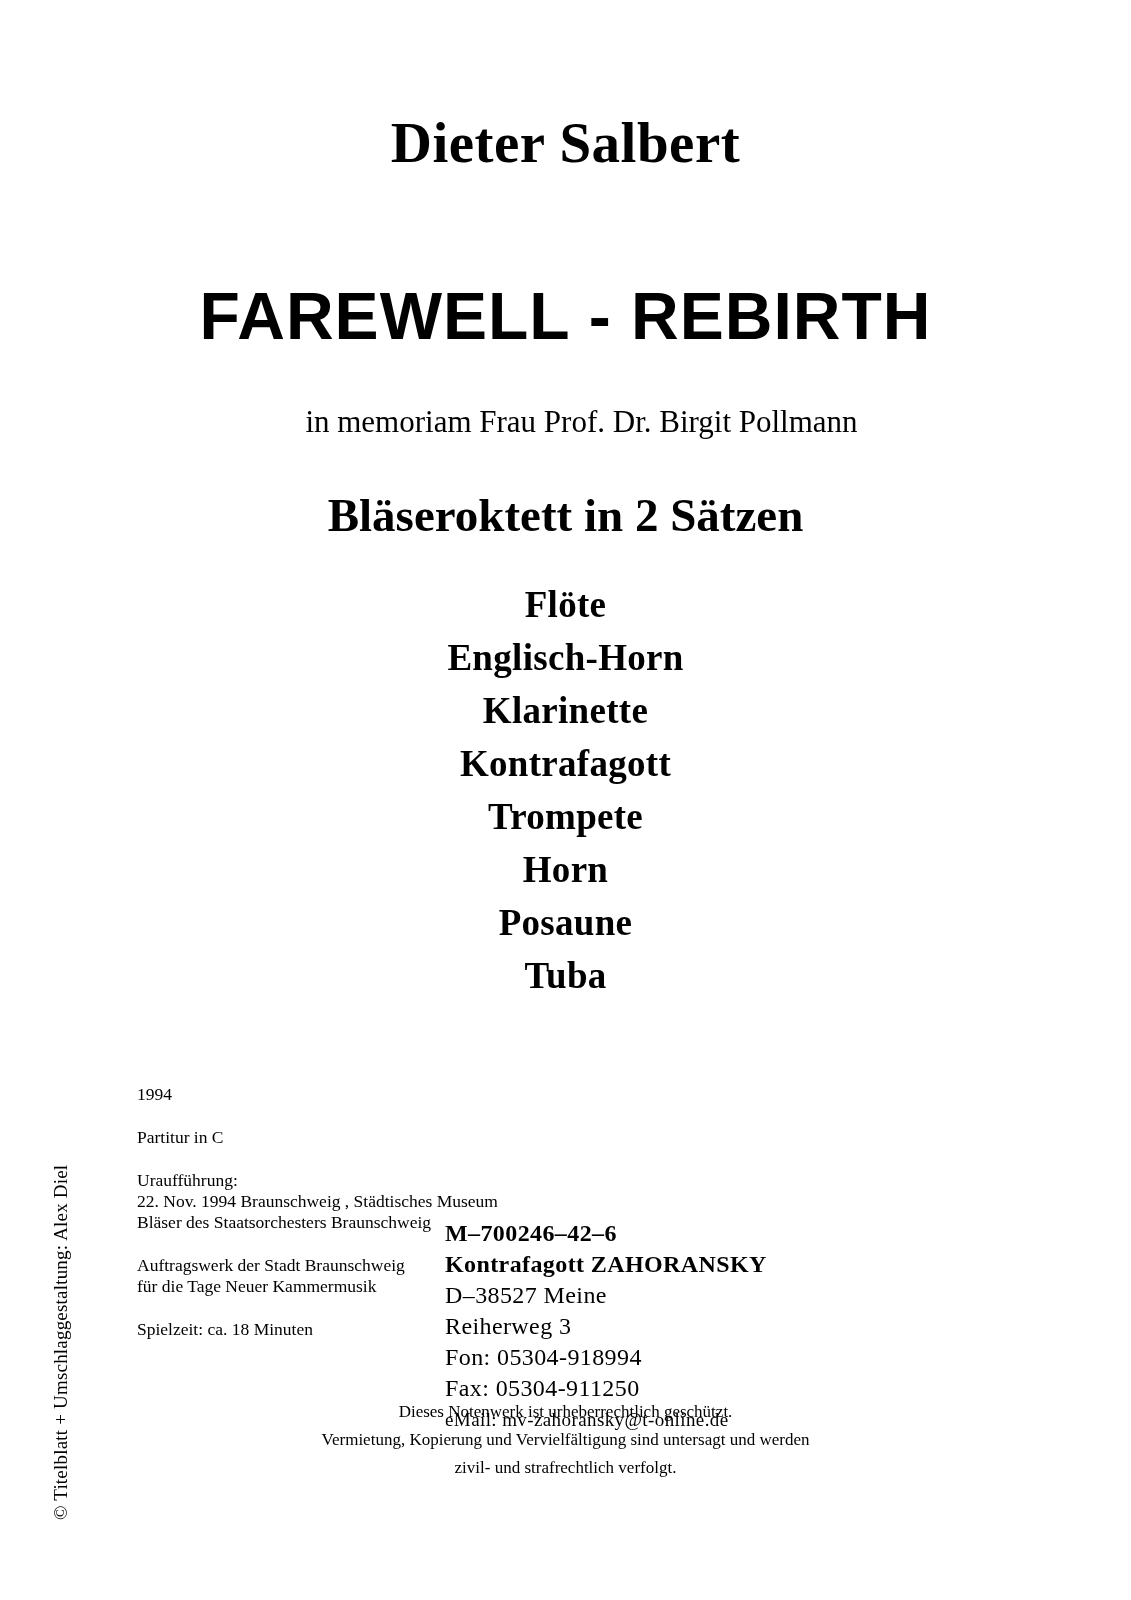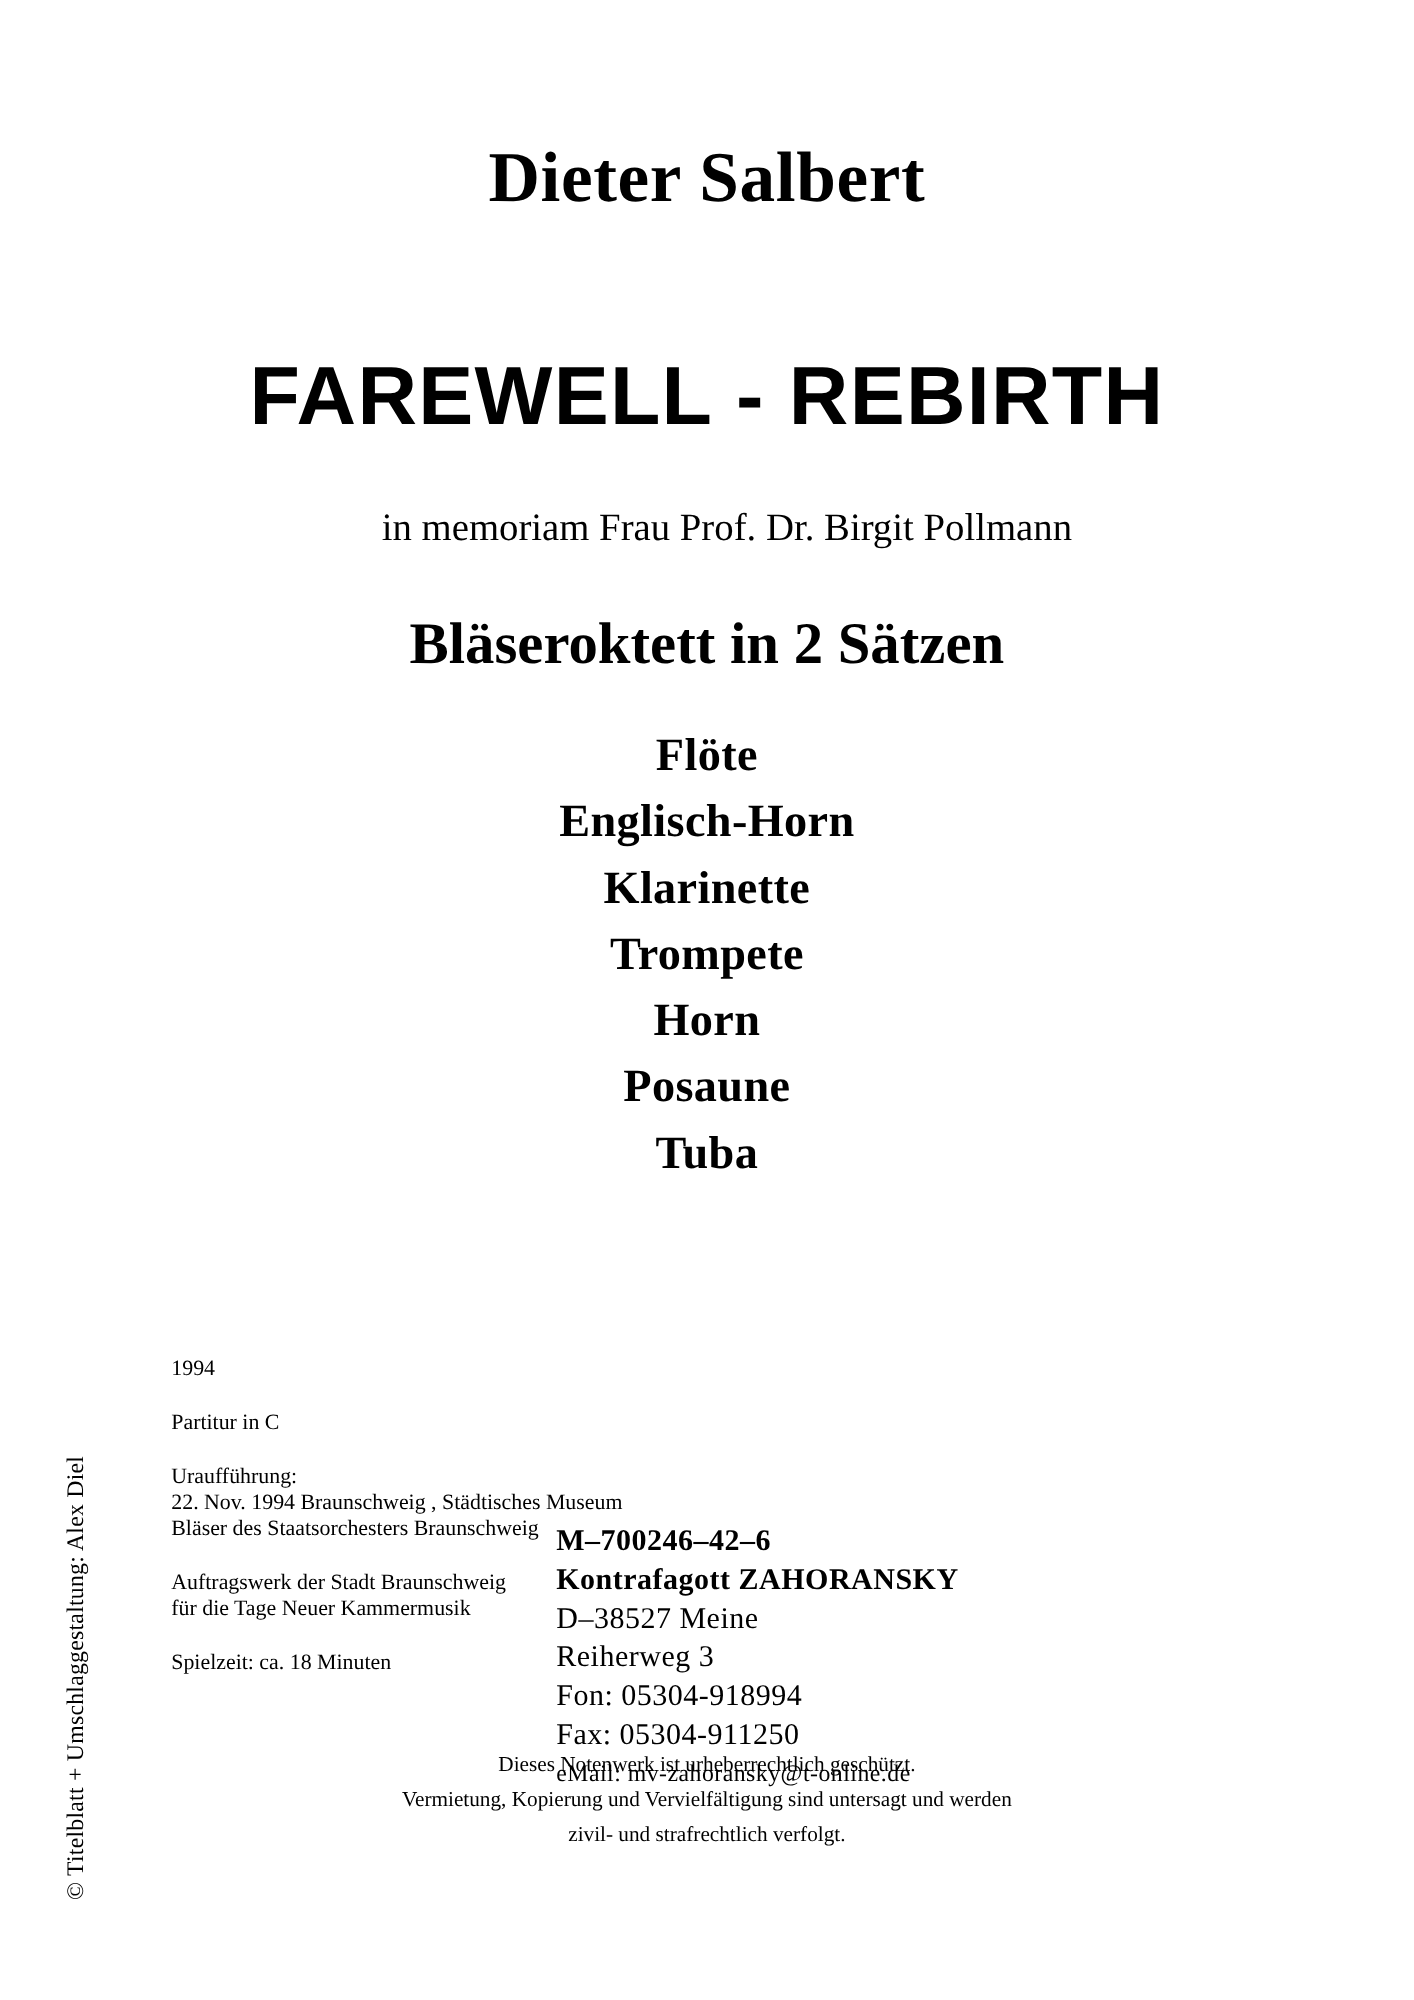--- a/index.html
+++ b/index.html
@@ -136,20 +136,21 @@
   <div class="work-title">FAREWELL  -  REBIRTH</div>
 
   <div class="dedication">in memoriam Frau Prof. Dr. Birgit Pollmann</div>
 
   <div class="subtitle">Bläseroktett in 2 Sätzen</div>
 
   <div class="instruments">
     <div class="instr">Flöte</div>
     <div class="instr">Englisch-Horn</div>
     <div class="instr">Klarinette</div>
+    <div class="instr">Kontrafagott</div>
     <div class="instr">Trompete</div>
     <div class="instr">Horn</div>
     <div class="instr">Posaune</div>
     <div class="instr">Tuba</div>
   </div>
 
   <div class="vertical-credit">© Titelblatt + Umschlaggestaltung:  Alex Diel</div>
 
   <div class="details">
     <div class="blk">

